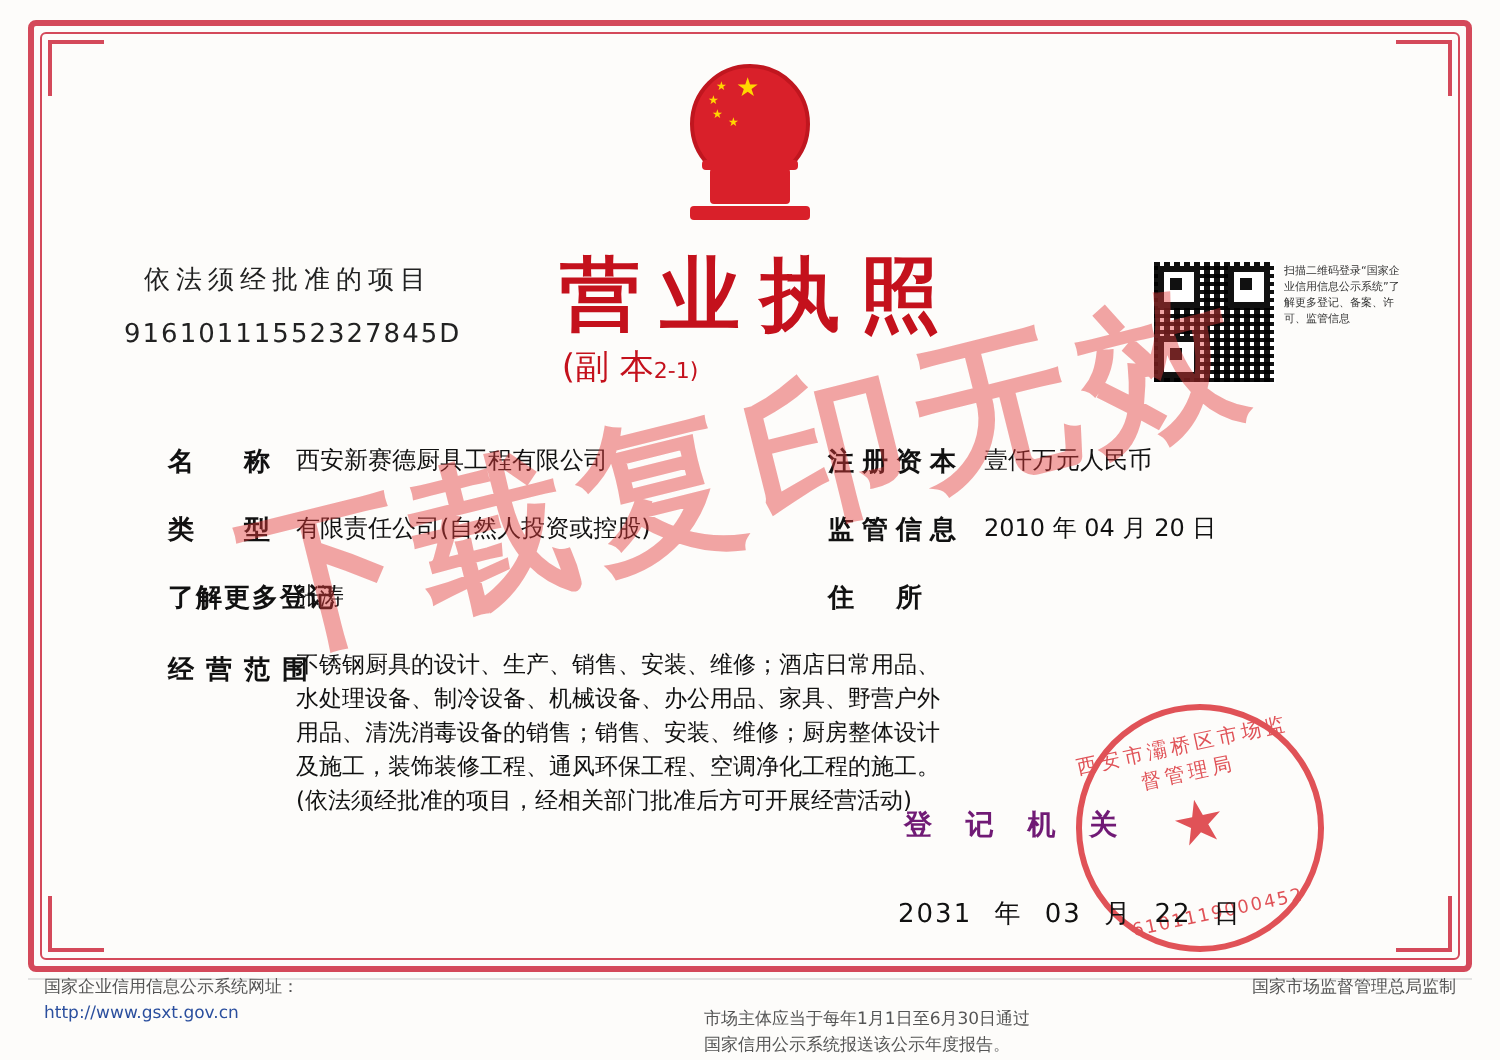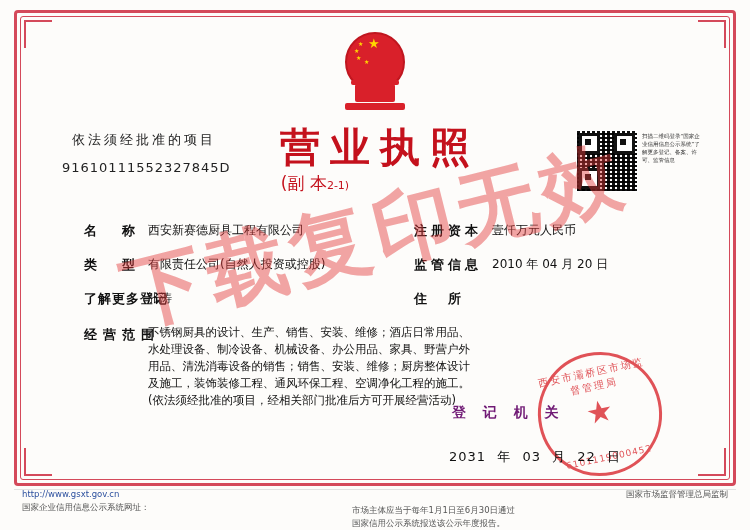--- a/index.html
+++ b/index.html
@@ -444,22 +444,22 @@
     <span>月</span>
     <span>22</span>
     <span>日</span>
   </div>
 
   <div class="watermark">下载复印无效</div>
 
   <div class="footer-rule"></div>
   <div class="footer">
     <div class="fl">
+      <div>国家企业信用信息公示系统网址：</div>
       <div><a href="#">http://www.gsxt.gov.cn</a></div>
-      <div>国家企业信用信息公示系统网址：</div>
     </div>
     <div class="fc">
       <div>市场主体应当于每年1月1日至6月30日通过</div>
       <div>国家信用公示系统报送该公示年度报告。</div>
     </div>
     <div class="fr">
       <div>国家市场监督管理总局监制</div>
     </div>
   </div>
 

